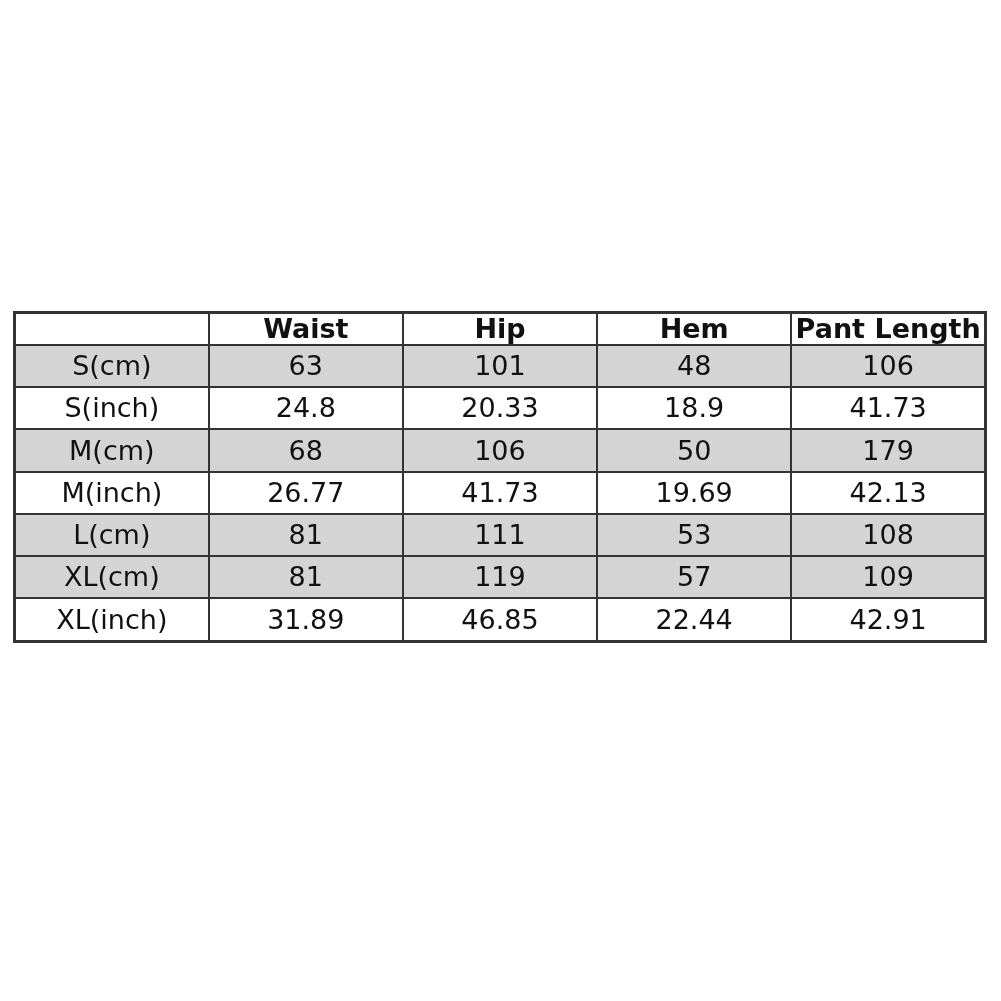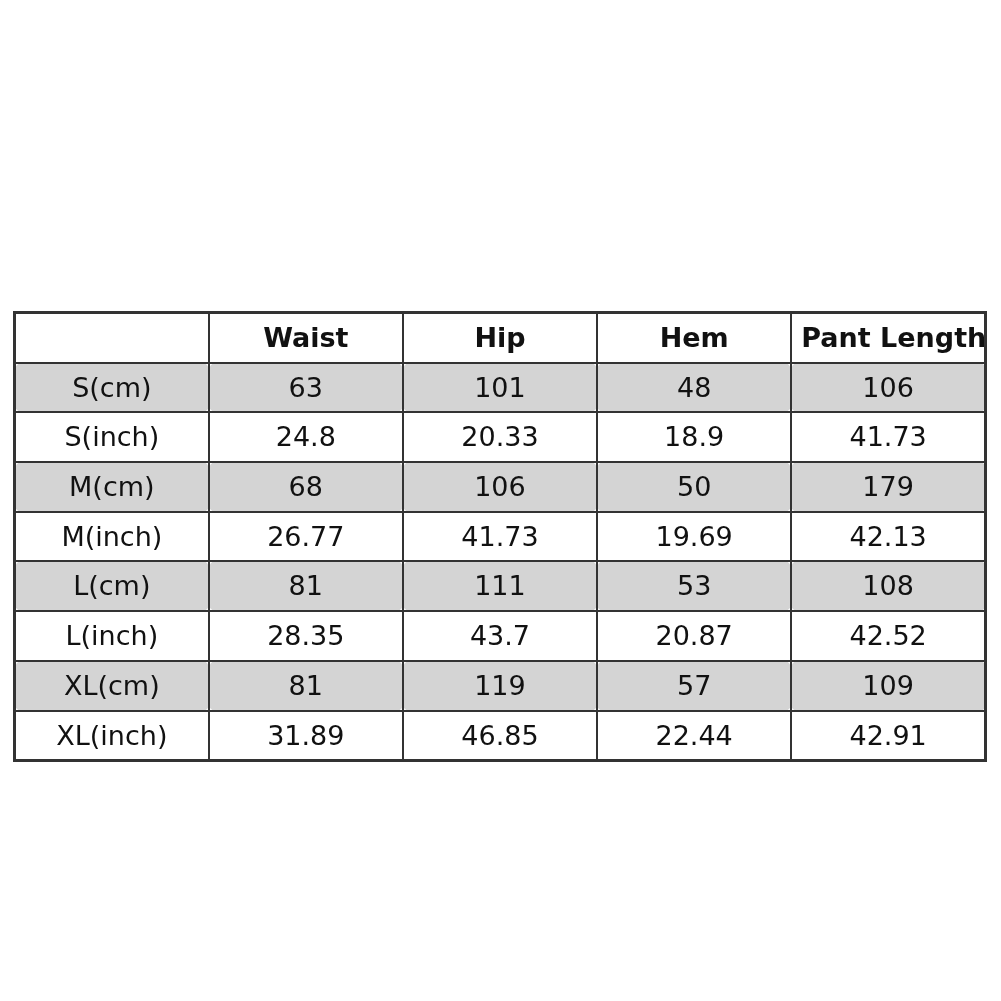--- a/index.html
+++ b/index.html
@@ -27,32 +27,31 @@
     table-layout:fixed;
     font-size:27px;
     color:var(--text-color);
     border:3px solid var(--border-color);
   }
   table.size-chart th,
   table.size-chart td{
     border:2px solid var(--border-color);
     text-align:center;
     vertical-align:middle;
-    padding:9px;
+    padding:0;
     line-height:1.1;
     background:#ffffff;
     overflow:hidden;
     white-space:nowrap;
   }
   table.size-chart th{
     font-weight:bold;
   }
   table.size-chart tr.alt td{
     background:var(--alt-bg);
-    border-radius:7px;
   }
 </style>
 </head>
 <body>
 
 <div class="canvas">
   <table class="size-chart">
     <thead>
       <tr>
           <th></th>
@@ -91,27 +90,20 @@
           <td>19.69</td>
           <td>42.13</td>
         </tr>
         <tr class="alt">
           <td>L(cm)</td>
           <td>81</td>
           <td>111</td>
           <td>53</td>
           <td>108</td>
         </tr>
-        <tr class="">
-          <td>L(inch)</td>
-          <td>28.35</td>
-          <td>43.7</td>
-          <td>20.87</td>
-          <td>42.52</td>
-        </tr>
         <tr class="alt">
           <td>XL(cm)</td>
           <td>81</td>
           <td>119</td>
           <td>57</td>
           <td>109</td>
         </tr>
         <tr class="">
           <td>XL(inch)</td>
           <td>31.89</td>

